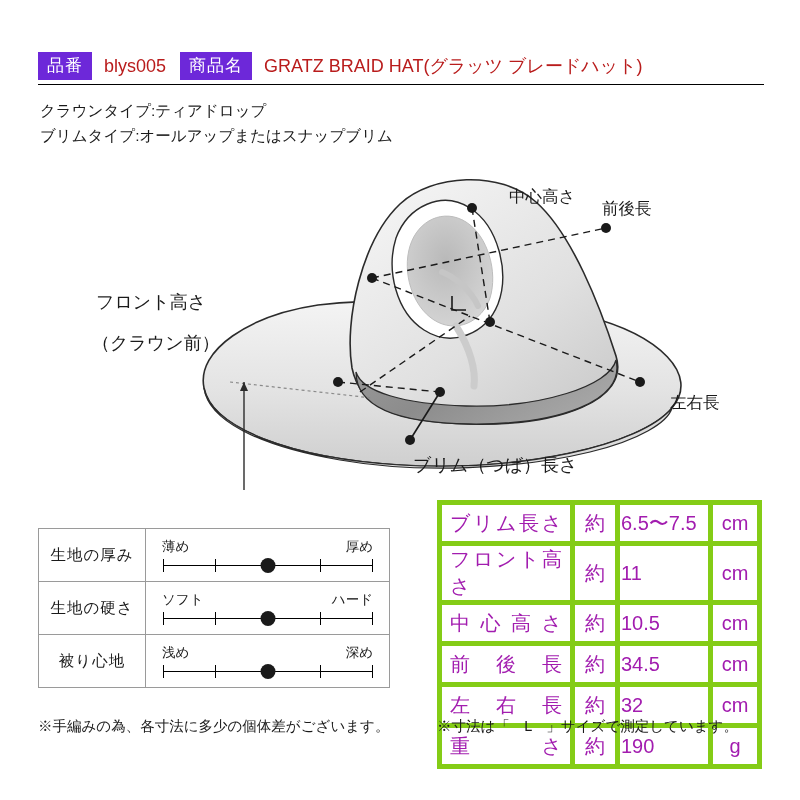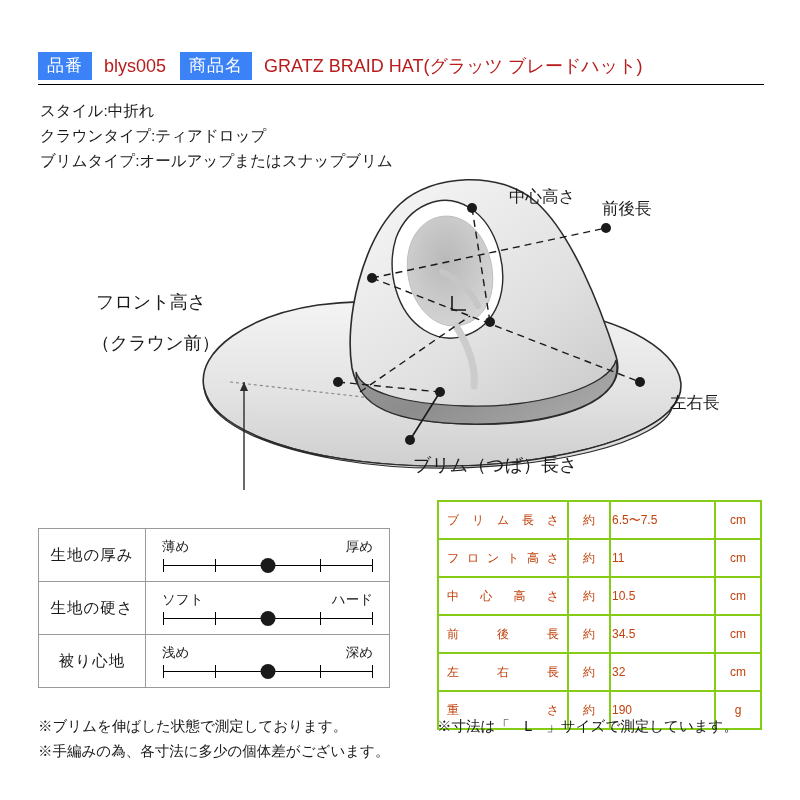--- a/index.html
+++ b/index.html
@@ -23,21 +23,21 @@
   
   .header {
     position: absolute;
     left: 38px;
     top: 52px;
     display: flex;
     align-items: center;
     height: 28px;
   }
   .tag {
-    background: #3b82f6;
+    background: #6d28d9;
     color: #ffffff;
     font-size: 17px;
     line-height: 28px;
     height: 28px;
     padding: 0 9px;
     letter-spacing: 1px;
     white-space: nowrap;
   }
   .tag-val {
     font-size: 18px;
@@ -149,24 +149,24 @@
 
   
   .meas-table {
     position: absolute;
     left: 437px;
     top: 500px;
     width: 325px;
     border-collapse: collapse;
   }
   .meas-table td {
-    border: 2px solid #84cc16;
+    border: 5px solid #84cc16;
     height: 34px;
-    font-size: 12px;
-    color: #c2410c;
+    font-size: 20px;
+    color: #a21caf;
   }
   .meas-name {
     width: 112px;
     padding: 0 8px;
     text-align: justify;
     text-align-last: justify;
     letter-spacing: 0px;
   }
   .meas-approx {
     width: 38px;
@@ -208,21 +208,20 @@
 
   <div class="header">
     <span class="tag">品番</span>
     <span class="tag-val">blys005</span>
     <span class="tag">商品名</span>
     <span class="tag-val">GRATZ BRAID HAT(グラッツ ブレードハット)</span>
   </div>
   <div class="header-rule"></div>
 
   <div class="spec-lines">
-    <div>スタイル:中折れ</div>
     <div>クラウンタイプ:ティアドロップ</div>
     <div>ブリムタイプ:オールアップまたはスナップブリム</div>
   </div>
 
   <div class="figure">
     <svg width="800" height="370" viewBox="0 0 800 370">
       <defs>
         <linearGradient id="brimGrad" x1="0" y1="0" x2="0" y2="1">
           <stop offset="0%" stop-color="#f4f4f4"></stop>
           <stop offset="55%" stop-color="#e3e3e3"></stop>
@@ -410,20 +409,19 @@
       <tr>
         <td class="meas-name">重さ</td>
         <td class="meas-approx">約</td>
         <td class="meas-value">190</td>
         <td class="meas-unit">g</td>
       </tr>
     </tbody>
   </table>
 
   <div class="notes-left">
-    <div>※ブリムを伸ばした状態で測定しております。</div>
     <div>※手編みの為、各寸法に多少の個体差がございます。</div>
   </div>
   <div class="notes-right">
     <div>※寸法は「　L　」サイズで測定しています。</div>
   </div>
 
 </div>
 
 </body></html>

